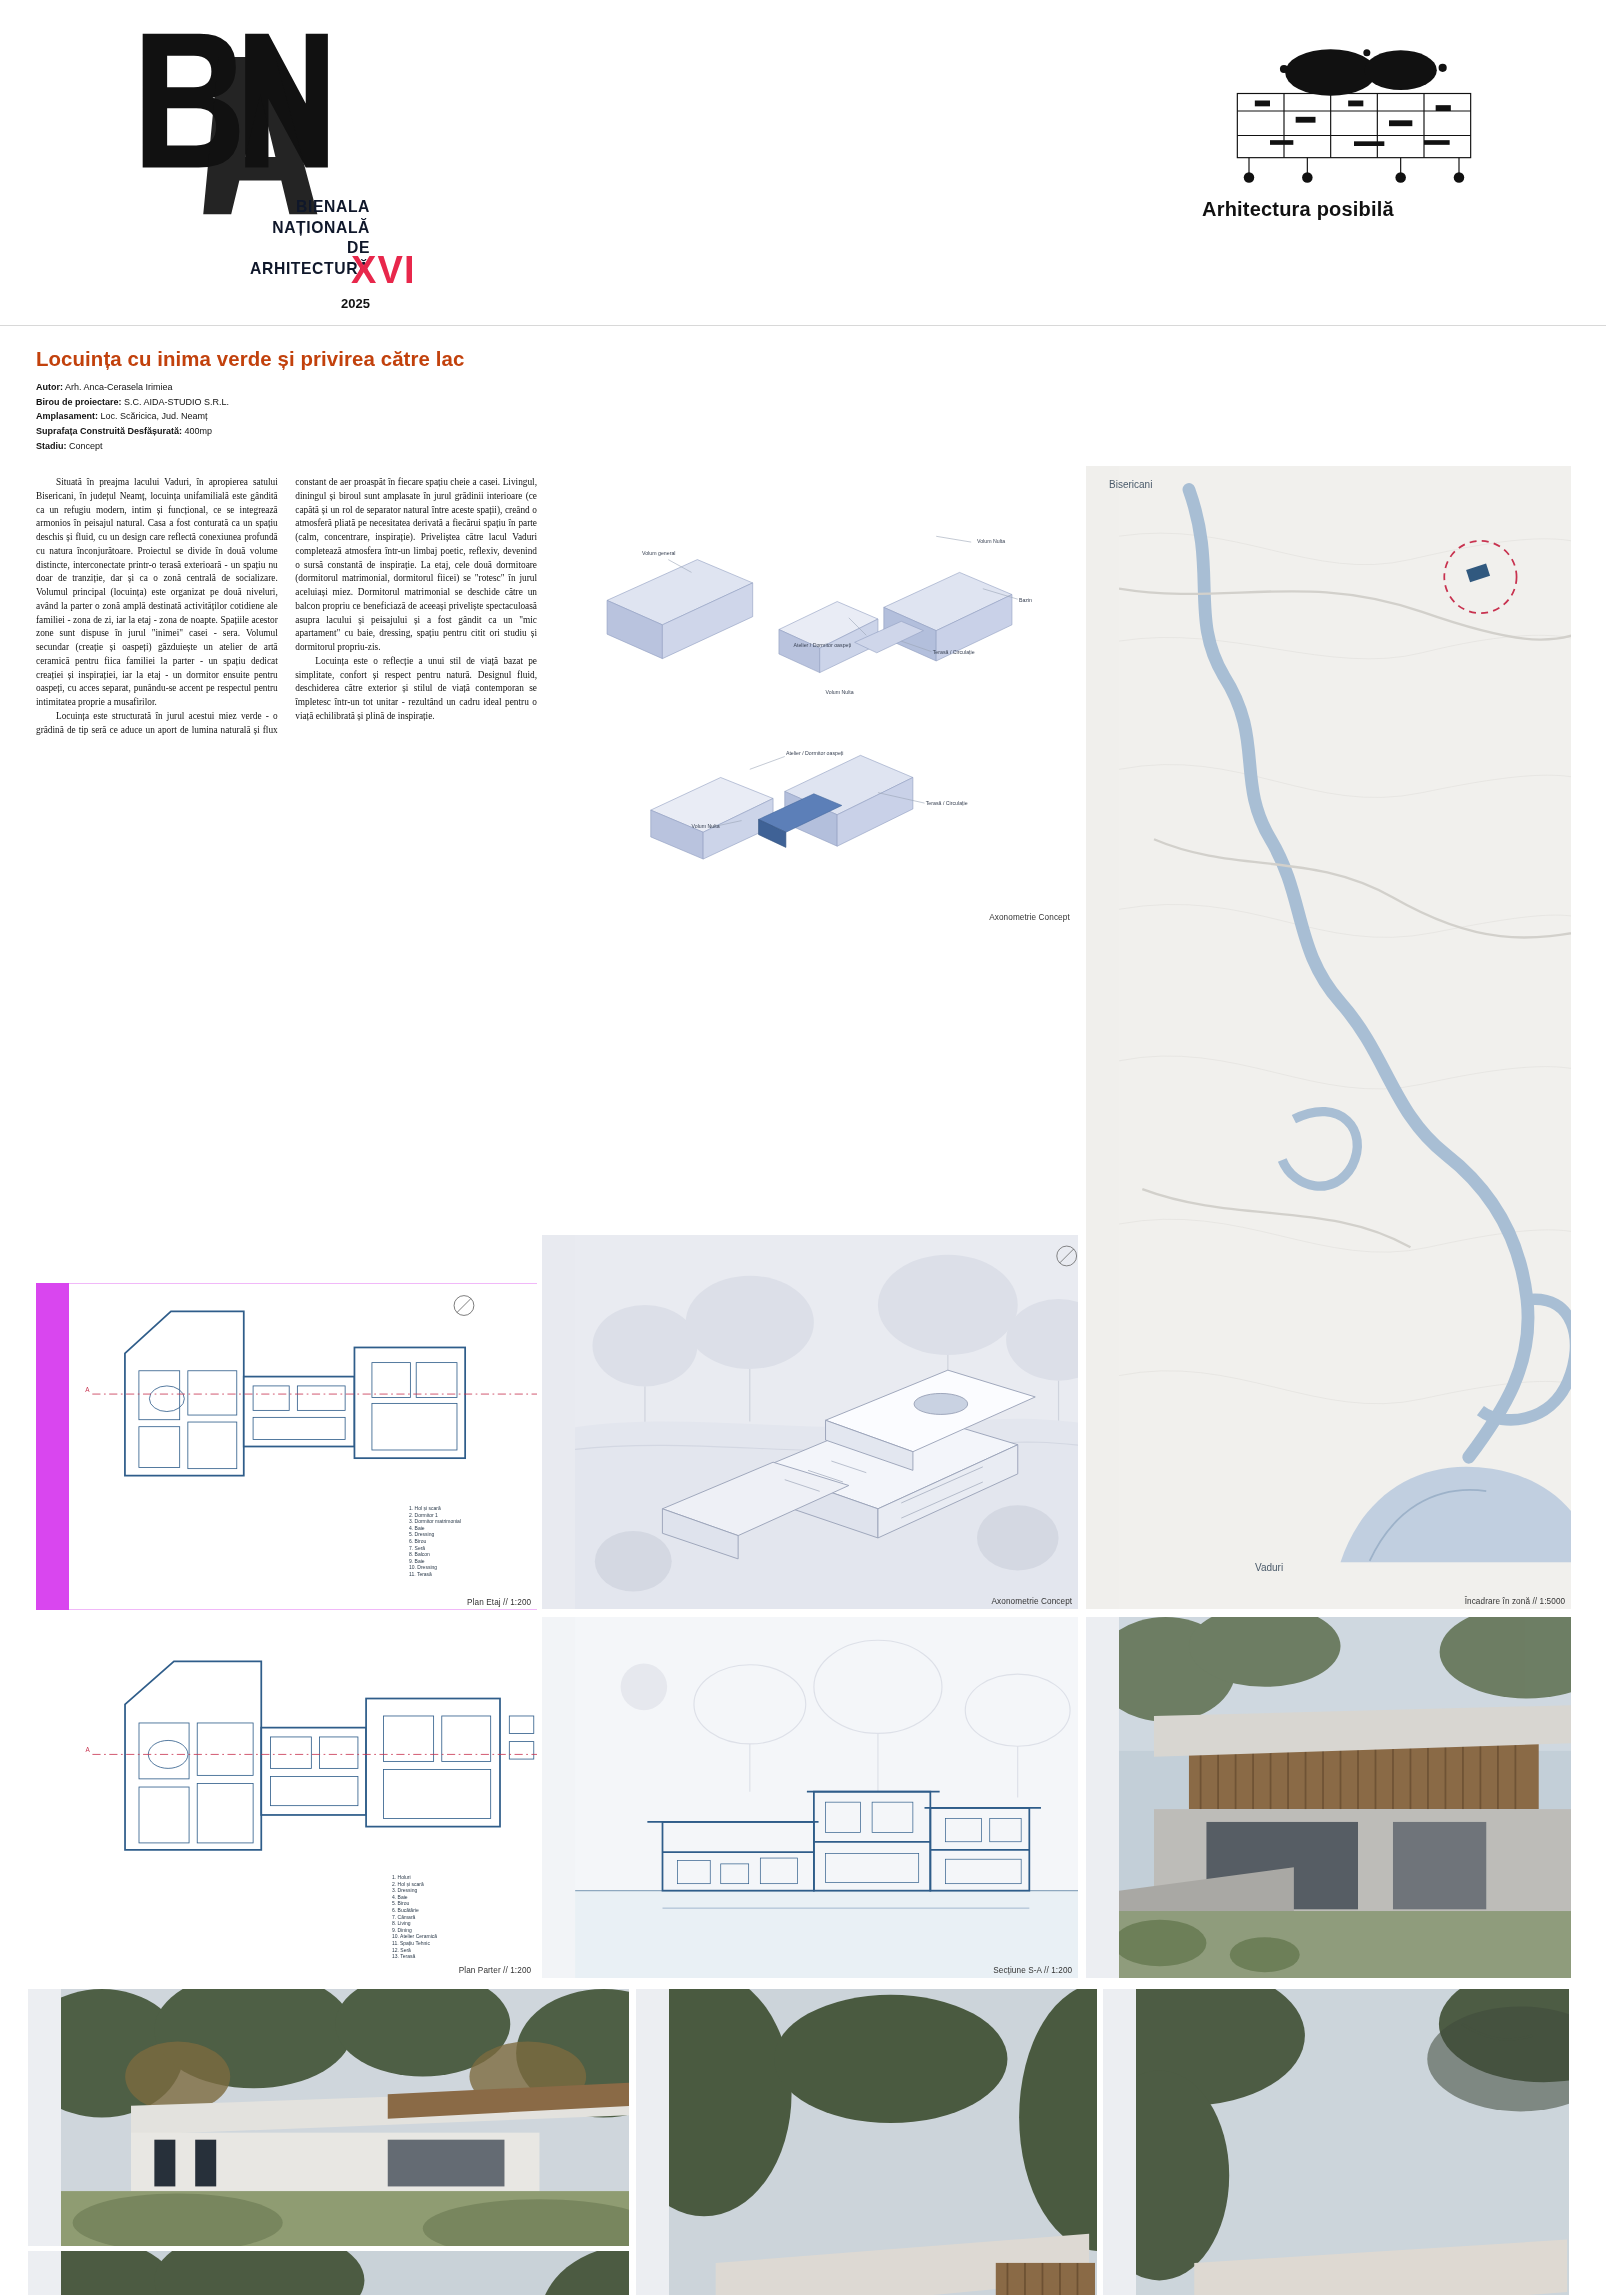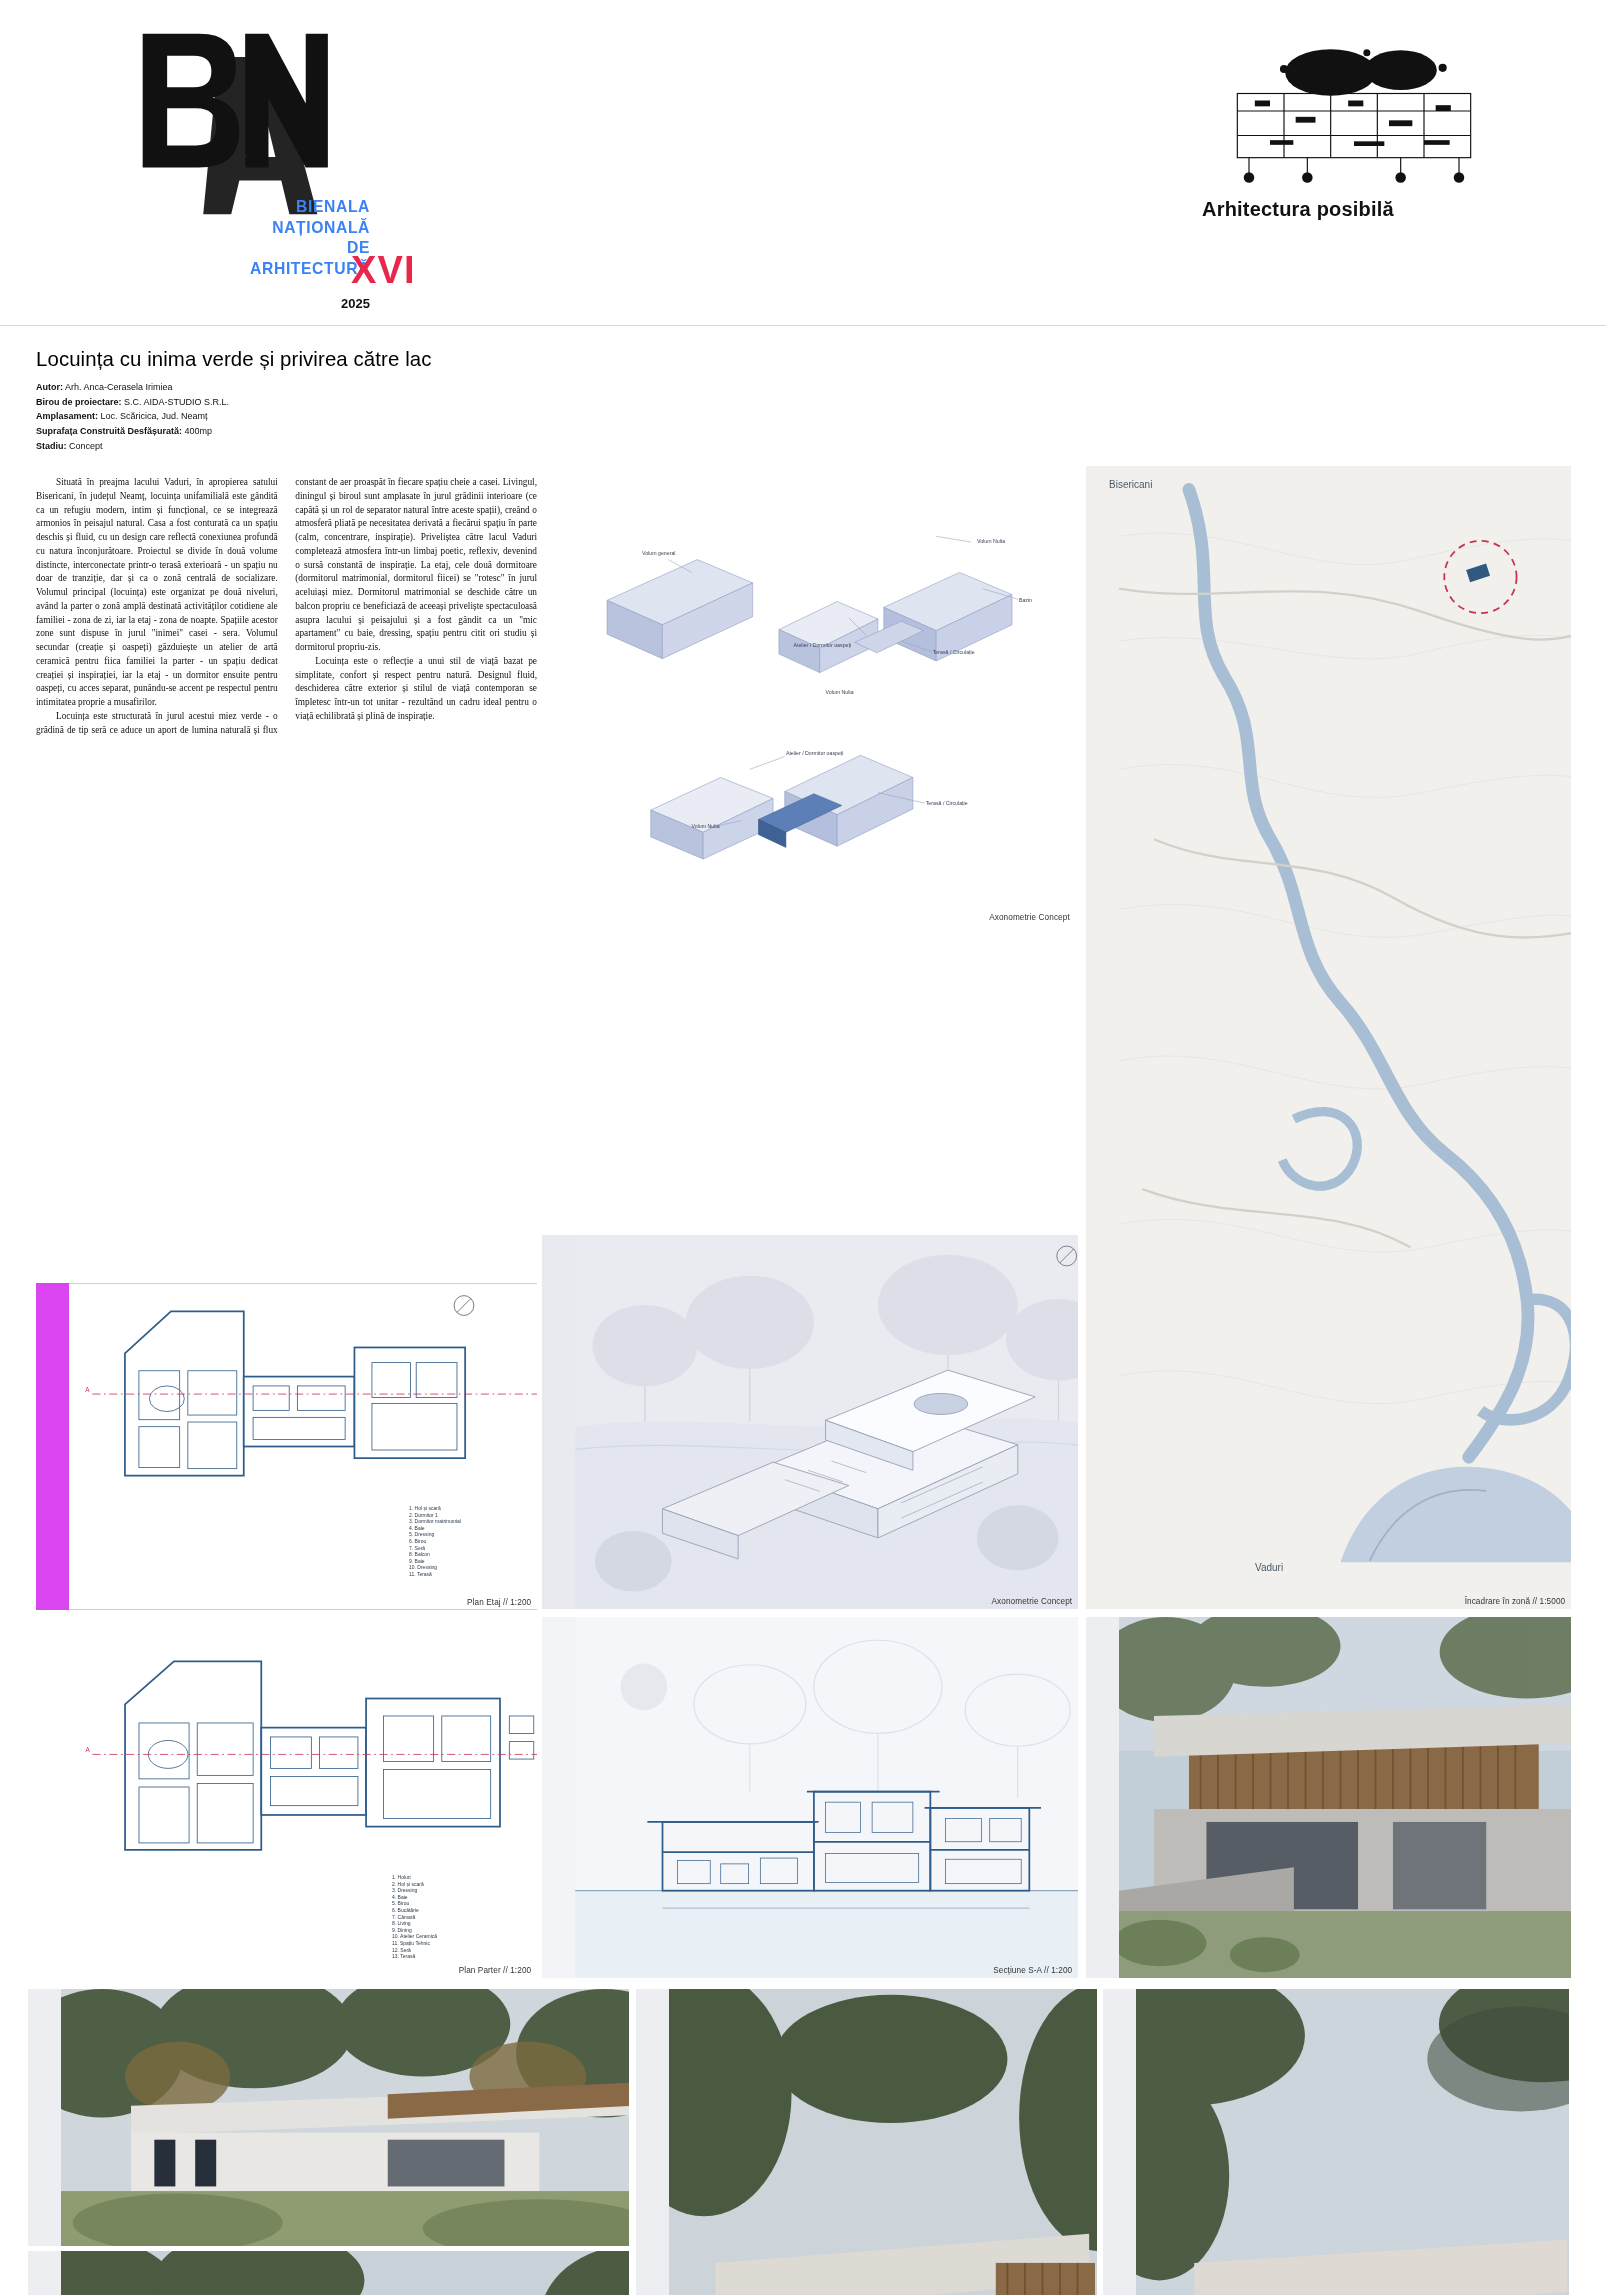--- a/index.html
+++ b/index.html
@@ -16,37 +16,37 @@
   
   .header { position: relative; width: 1607px; height: 327px; background:#fff; }
   .header-rule { position:absolute; left:0; top:325px; width:1607px; height:1.2px; background:#d8d8d8; }
 
   .bna-logo { position:absolute; left:131px; top:22px; width:233px; height:280px; }
   .bna-letters { position:relative; width:233px; height:192px; }
   .bna-letters svg { display:block; }
   .bna-sub {
     position:absolute; left:117px; top:175px; width:122px;
     text-align:right; font-size:15.7px; font-weight:bold; line-height:1.32;
-    letter-spacing:0.6px; color:#3b82f6;
+    letter-spacing:0.6px; color:#0f172a;
   }
   .bna-year { position:absolute; left:117px; top:274px; width:122px; text-align:right;
     font-size:13px; font-weight:bold; color:#111; }
   .bna-xvi { position:absolute; left:220px; top:227px; font-size:38px; font-weight:bold;
     color:#e8274b; letter-spacing:1.2px; }
 
   .header-right { position:absolute; right:102px; top:35px; width:303px; text-align:left; }
   .header-mark { width:280px; height:152px; margin:0 auto; }
   .header-tag { margin-top:10.5px; font-size:20px; font-weight:bold; color:#111; letter-spacing:0.2px; }
 
   
   .body { position:absolute; left:0; top:327px; width:1607px; height:1969px; }
 
   
   .titleblock { position:absolute; left:36px; top:21px; width:1044px; }
-  .proj-title { font-size:20.4px; font-weight:normal; color:#000000; letter-spacing:0.1px; }
+  .proj-title { font-size:20.4px; font-weight:bold; color:#c2410c; letter-spacing:0.1px; }
   .meta { margin-top:9.3px; font-size:9px; line-height:1.62; color:#111; }
   .meta b { font-weight:bold; }
 
   .cols { position:absolute; left:36px; top:149px; width:501px; height:373px;
           column-count:2; column-gap:17.5px; font-size:9.3px; line-height:1.48;
           text-align:justify; color:#111;font-family:Liberation Serif, serif; }
   .cols p { text-indent:20px; margin:0; }
 
   
   .panel { position:absolute; overflow:hidden; background:#eceef2;padding-left:33px; }

